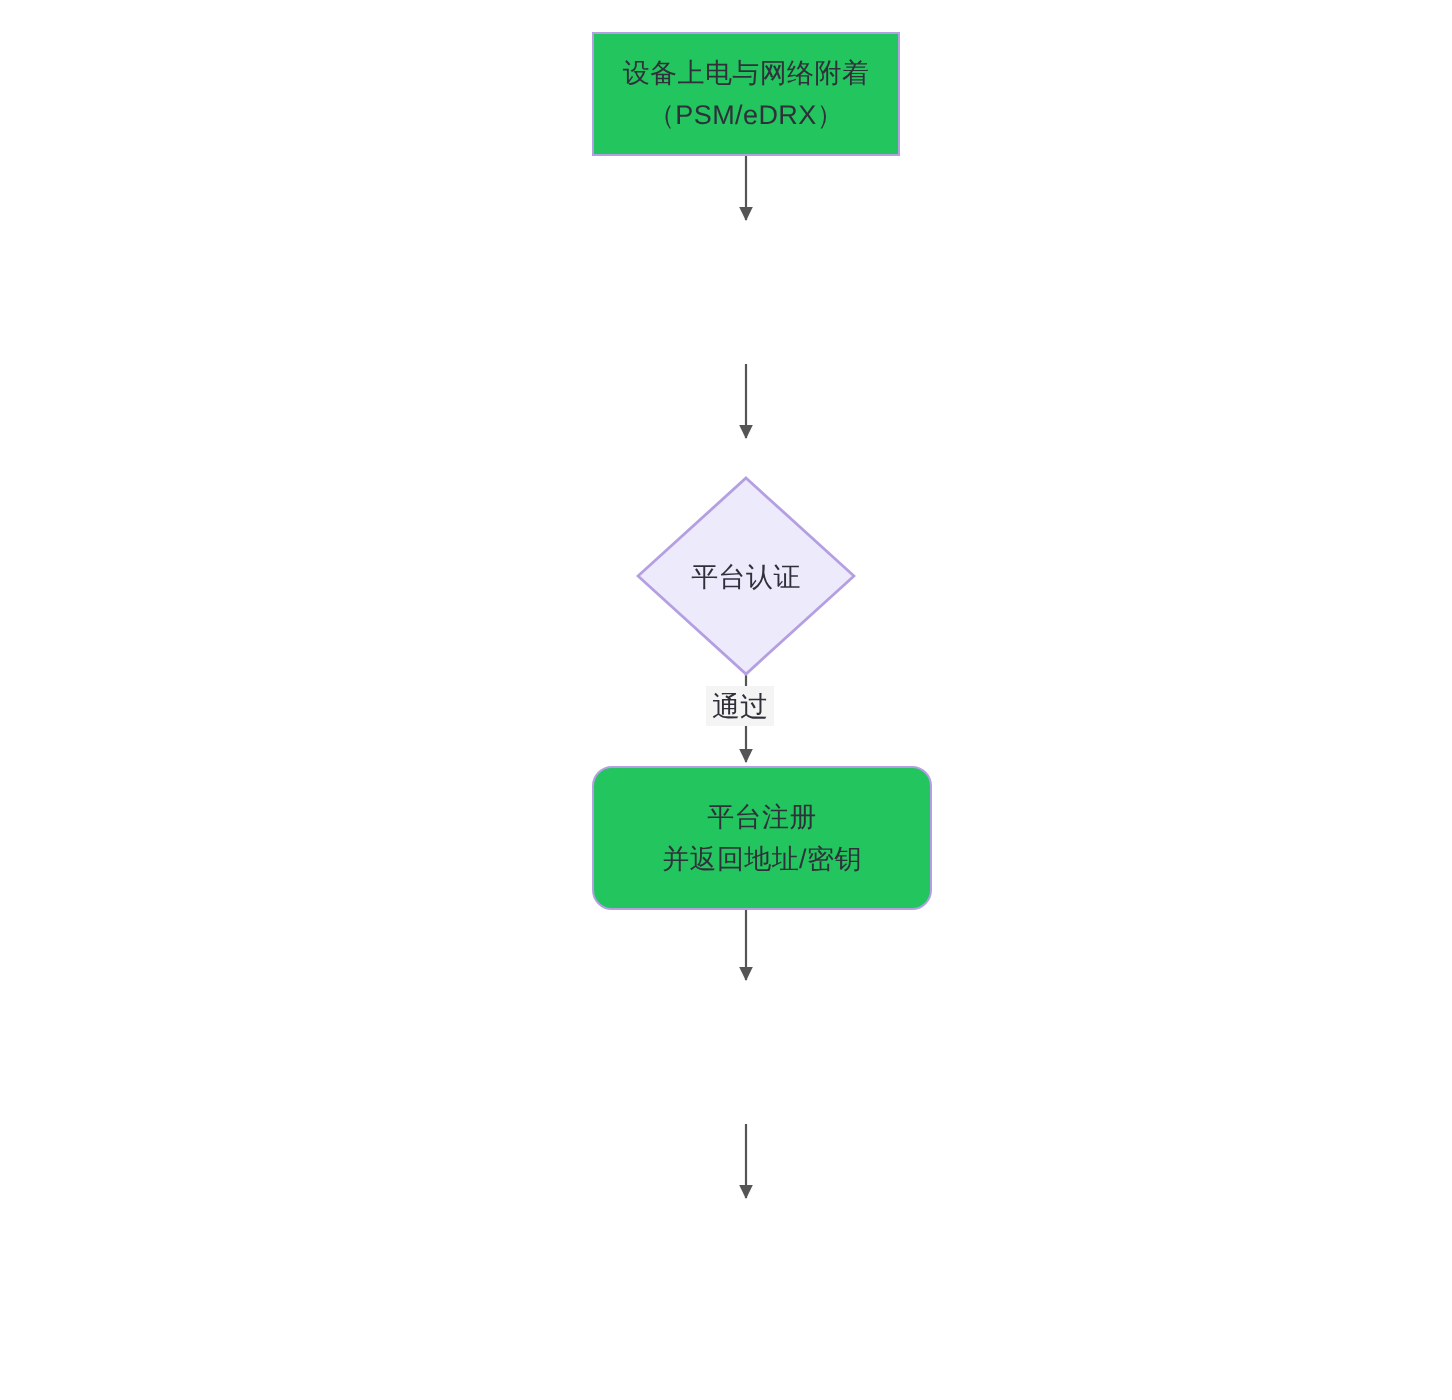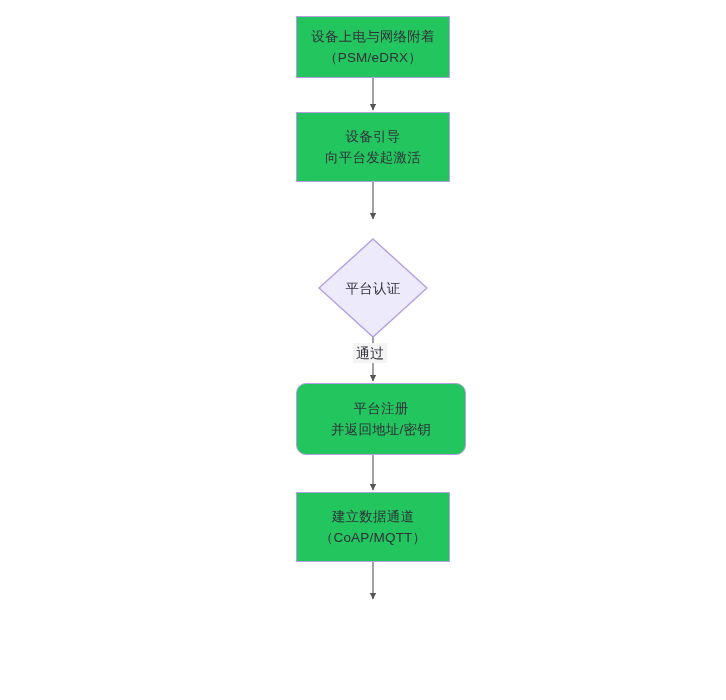--- a/index.html
+++ b/index.html
@@ -96,40 +96,32 @@
     <line x1="373" y1="321" x2="373" y2="381" stroke="#555555" stroke-width="1.1" marker-end="url(#arrowhead)"></line>
     <line x1="373" y1="455" x2="373" y2="490" stroke="#555555" stroke-width="1.1" marker-end="url(#arrowhead)"></line>
     <line x1="373" y1="562" x2="373" y2="599" stroke="#555555" stroke-width="1.1" marker-end="url(#arrowhead)"></line>
   </svg>
 
   <div class="node node-process" style="left:296px; top:16px; width:154px; height:62px;">
     <span class="node-label">设备上电与网络附着
 （PSM/eDRX）</span>
   </div>
 
-  <div class="node node-process" style="left:296px; top:112px; width:154px; height:70px;">
-    <span class="node-label">设备引导
-向平台发起激活</span>
-  </div>
 
   <div class="node-decision" style="left:318px; top:238px; width:110px; height:100px;align-items:center;">
     <svg class="diamond-shape" viewBox="0 0 110 100" preserveAspectRatio="none" aria-hidden="true">
       <polygon points="55,1 109,50 55,99 1,50" fill="#ECEAFB" stroke="#B49FE2" stroke-width="1.4"></polygon>
     </svg>
     <span class="decision-label">平台认证</span>
   </div>
 
   <div class="edge-label" style="left:353px; top:343px;">
     <span>通过</span>
   </div>
 
   <div class="node node-process" style="left:296px; top:383px; width:170px; height:72px;border-radius:10px;">
     <span class="node-label">平台注册
 并返回地址/密钥</span>
   </div>
 
-  <div class="node node-process" style="left:296px; top:492px; width:154px; height:70px;">
-    <span class="node-label">建立数据通道
-（CoAP/MQTT）</span>
-  </div>
 
 
 </div>
 
 </body></html>

